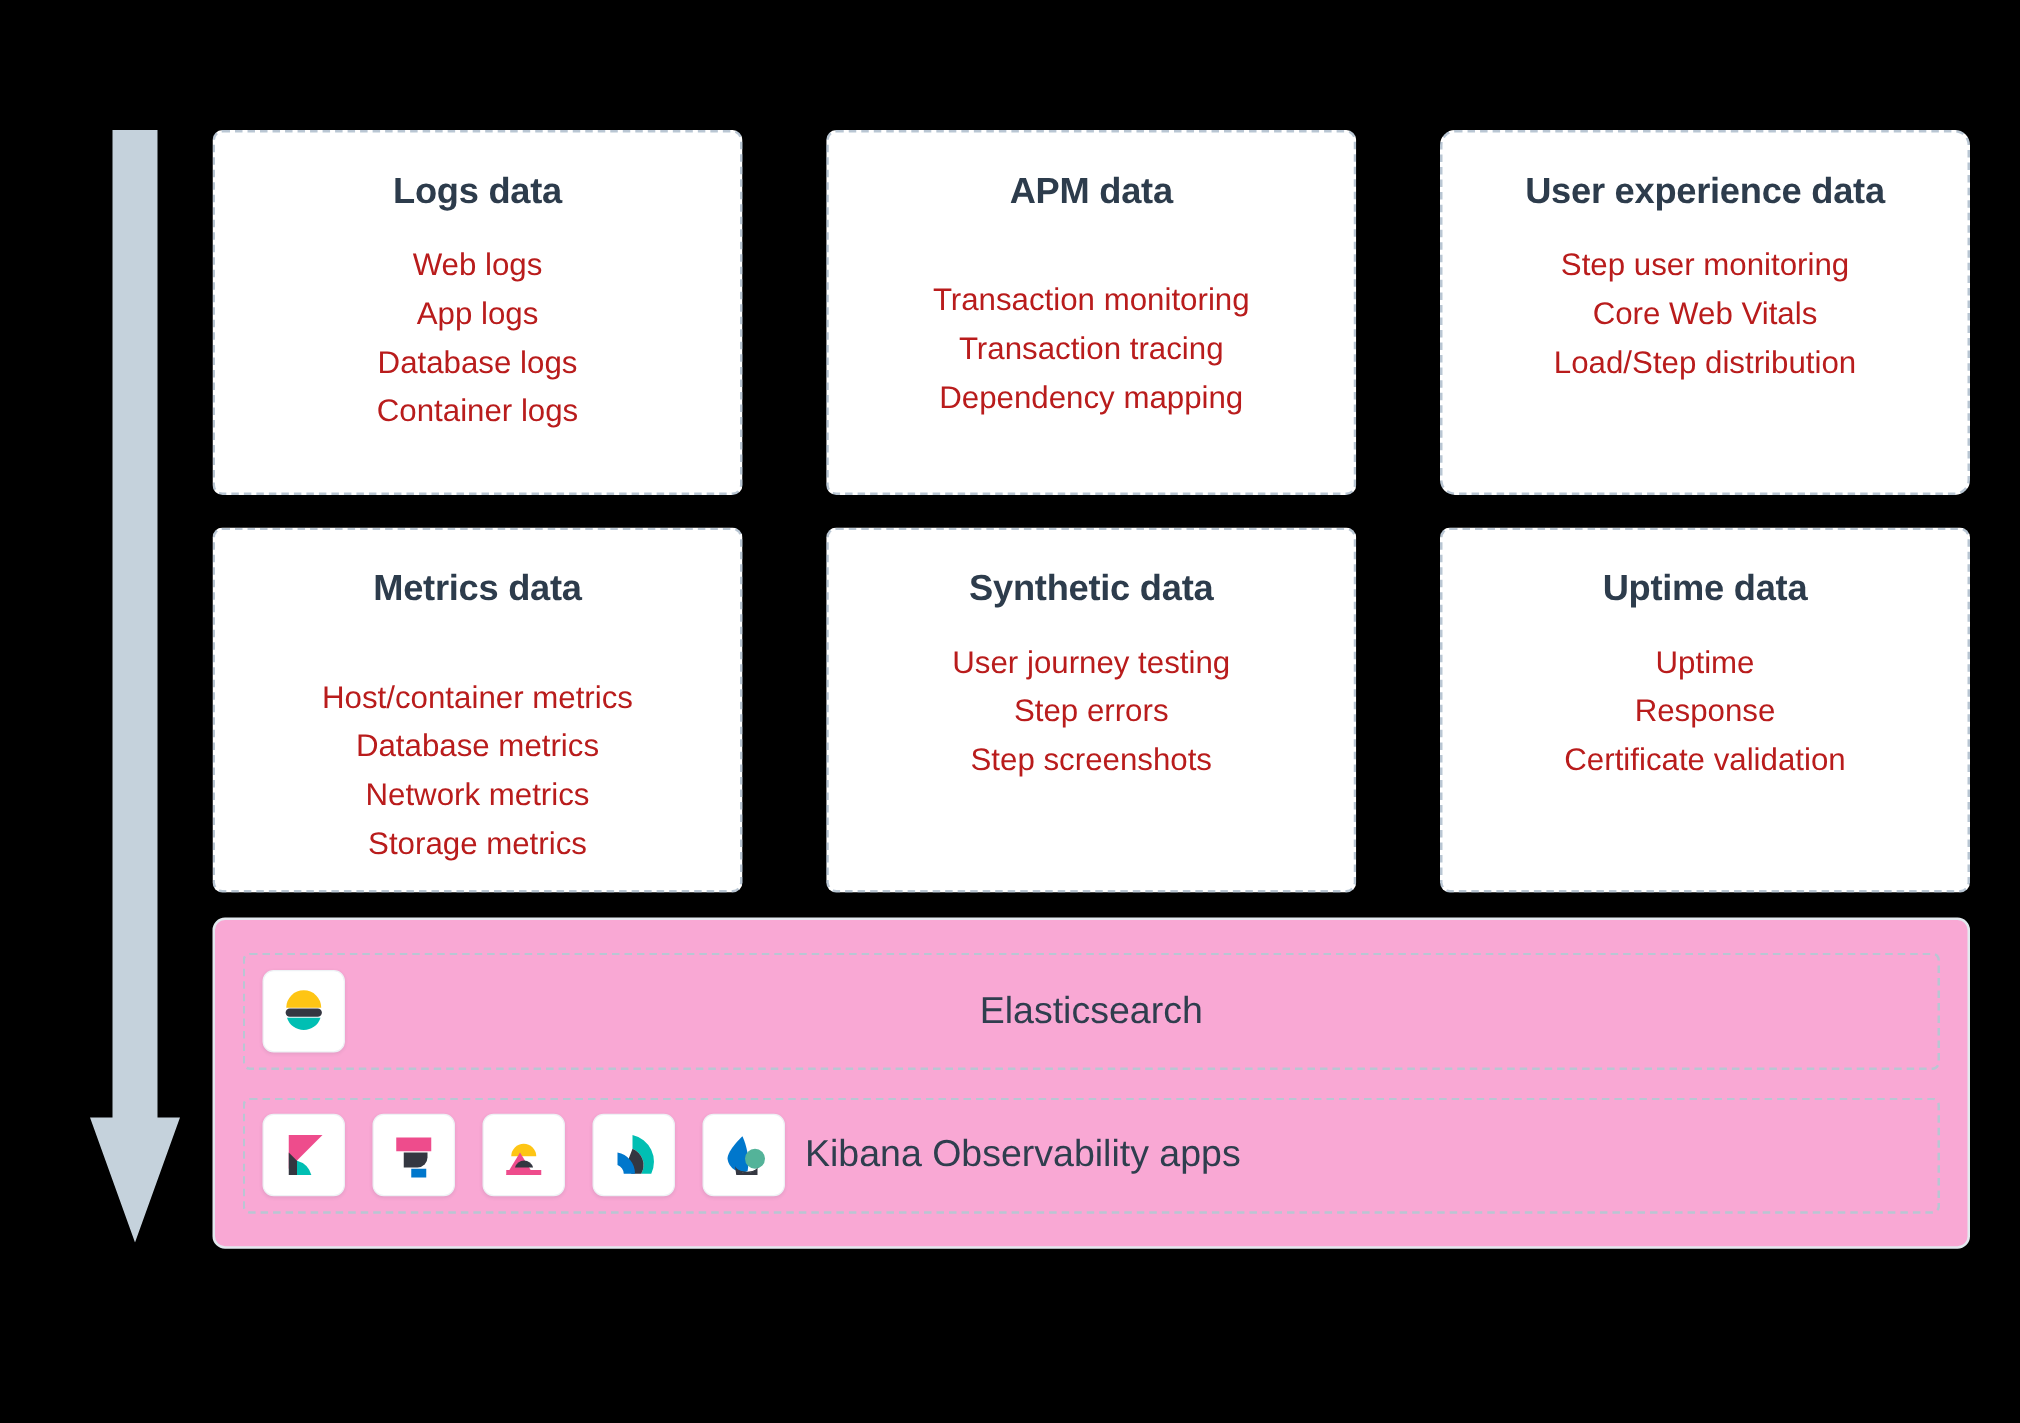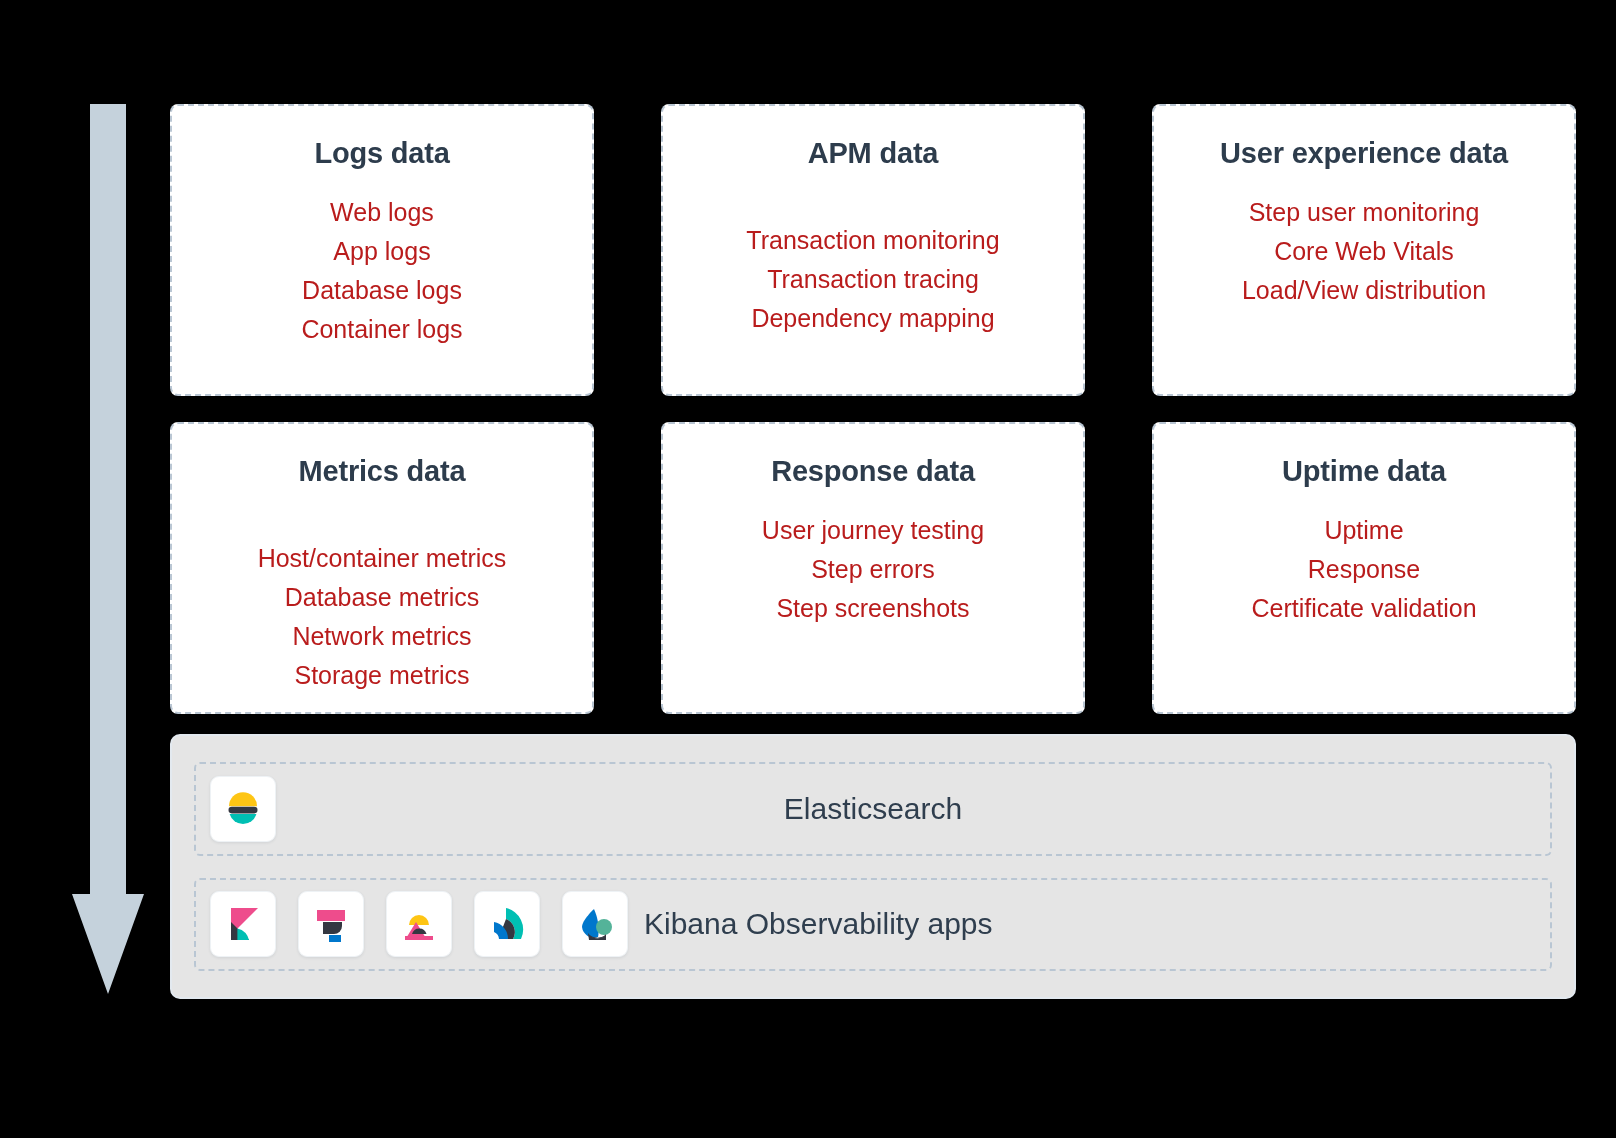--- a/index.html
+++ b/index.html
@@ -72,21 +72,21 @@
   }
   .card-list li { white-space: nowrap; }
 
   
   .stack-panel {
     position: absolute;
     left: 170px;
     top: 734px;
     width: 1406px;
     height: 265px;
-    background: #e5e5e5;
+    background: #f9a8d4;
     border: 2px solid #e3e9ef;
     border-radius: 10px;
     padding: 26px 22px;
     display: flex;
     flex-direction: column;
     gap: 22px;
   }
 
   .stack-row {
     position: relative;
@@ -157,45 +157,45 @@
       <div class="card-title">APM data</div>
       <ul class="card-list">
         <li>Transaction monitoring</li>
         <li>Transaction tracing</li>
         <li>Dependency mapping</li>
       </ul>
     </div>
 
     <div class="gap-col" style="grid-area:g2;"></div>
 
-    <div class="card" style="grid-area:c2;">
+    <div class="card" style="grid-area:c2;border-radius:12px;">
       <div class="card-title">User experience data</div>
       <ul class="card-list">
         <li>Step user monitoring</li>
         <li>Core Web Vitals</li>
-        <li>Load/View distribution</li>
+        <li>Load/Step distribution</li>
       </ul>
     </div>
 
     <div class="gap-row" style="grid-area:gr;"></div>
 
     <div class="card" style="grid-area:c3;gap:28px;">
       <div class="card-title">Metrics data</div>
       <ul class="card-list">
         <li>Host/container metrics</li>
         <li>Database metrics</li>
         <li>Network metrics</li>
         <li>Storage metrics</li>
       </ul>
     </div>
 
     <div class="gap-col" style="grid-area:g3;"></div>
 
     <div class="card" style="grid-area:c4;">
-      <div class="card-title">Response data</div>
+      <div class="card-title">Synthetic data</div>
       <ul class="card-list">
         <li>User journey testing</li>
         <li>Step errors</li>
         <li>Step screenshots</li>
       </ul>
     </div>
 
     <div class="gap-col" style="grid-area:g4;"></div>
 
     <div class="card" style="grid-area:c5;">

